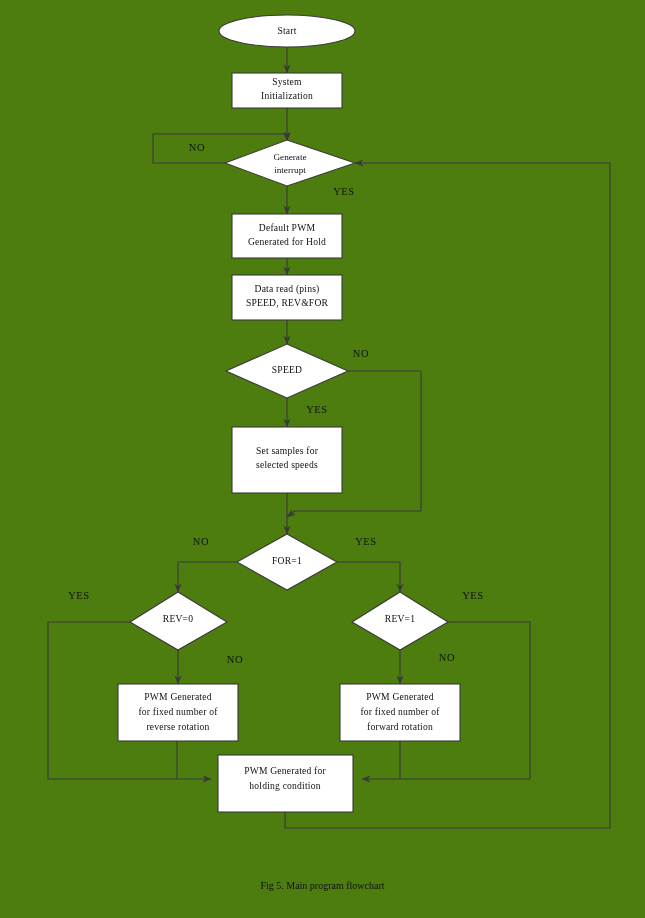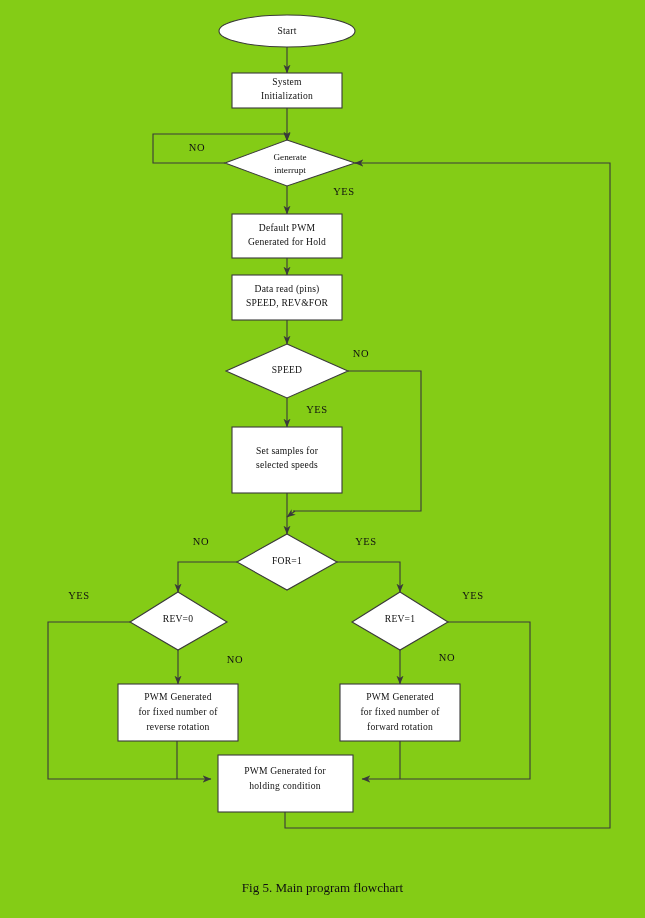--- a/index.html
+++ b/index.html
@@ -10,21 +10,21 @@
   body {
     width: 645px;
     height: 918px;
     overflow: hidden;
     font-family: "Liberation Serif", "DejaVu Serif", serif;
   }
   #figure-root {
     position: relative;
     width: 645px;
     height: 918px;
-    background: #84cc16;
+    background: #4d7c0f;
   }
   #flow-svg {
     position: absolute;
     left: 0;
     top: 0;
     width: 645px;
     height: 918px;
   }
   .shape-outline {
     fill: #ffffff;
@@ -59,21 +59,21 @@
     dominant-baseline: middle;
     letter-spacing: 0.6px;
   }
   .caption {
     position: absolute;
     left: 0;
     right: 0;
     top: 880px;
     text-align: center;
     font-family: "Liberation Serif", "DejaVu Serif", serif;
-    font-size: 13px;
+    font-size: 10px;
     color: #111111;
   }
 </style>
 </head>
 <body>
 
 <div id="figure-root">
 
   <svg id="flow-svg" viewBox="0 0 645 918">
     <defs>

